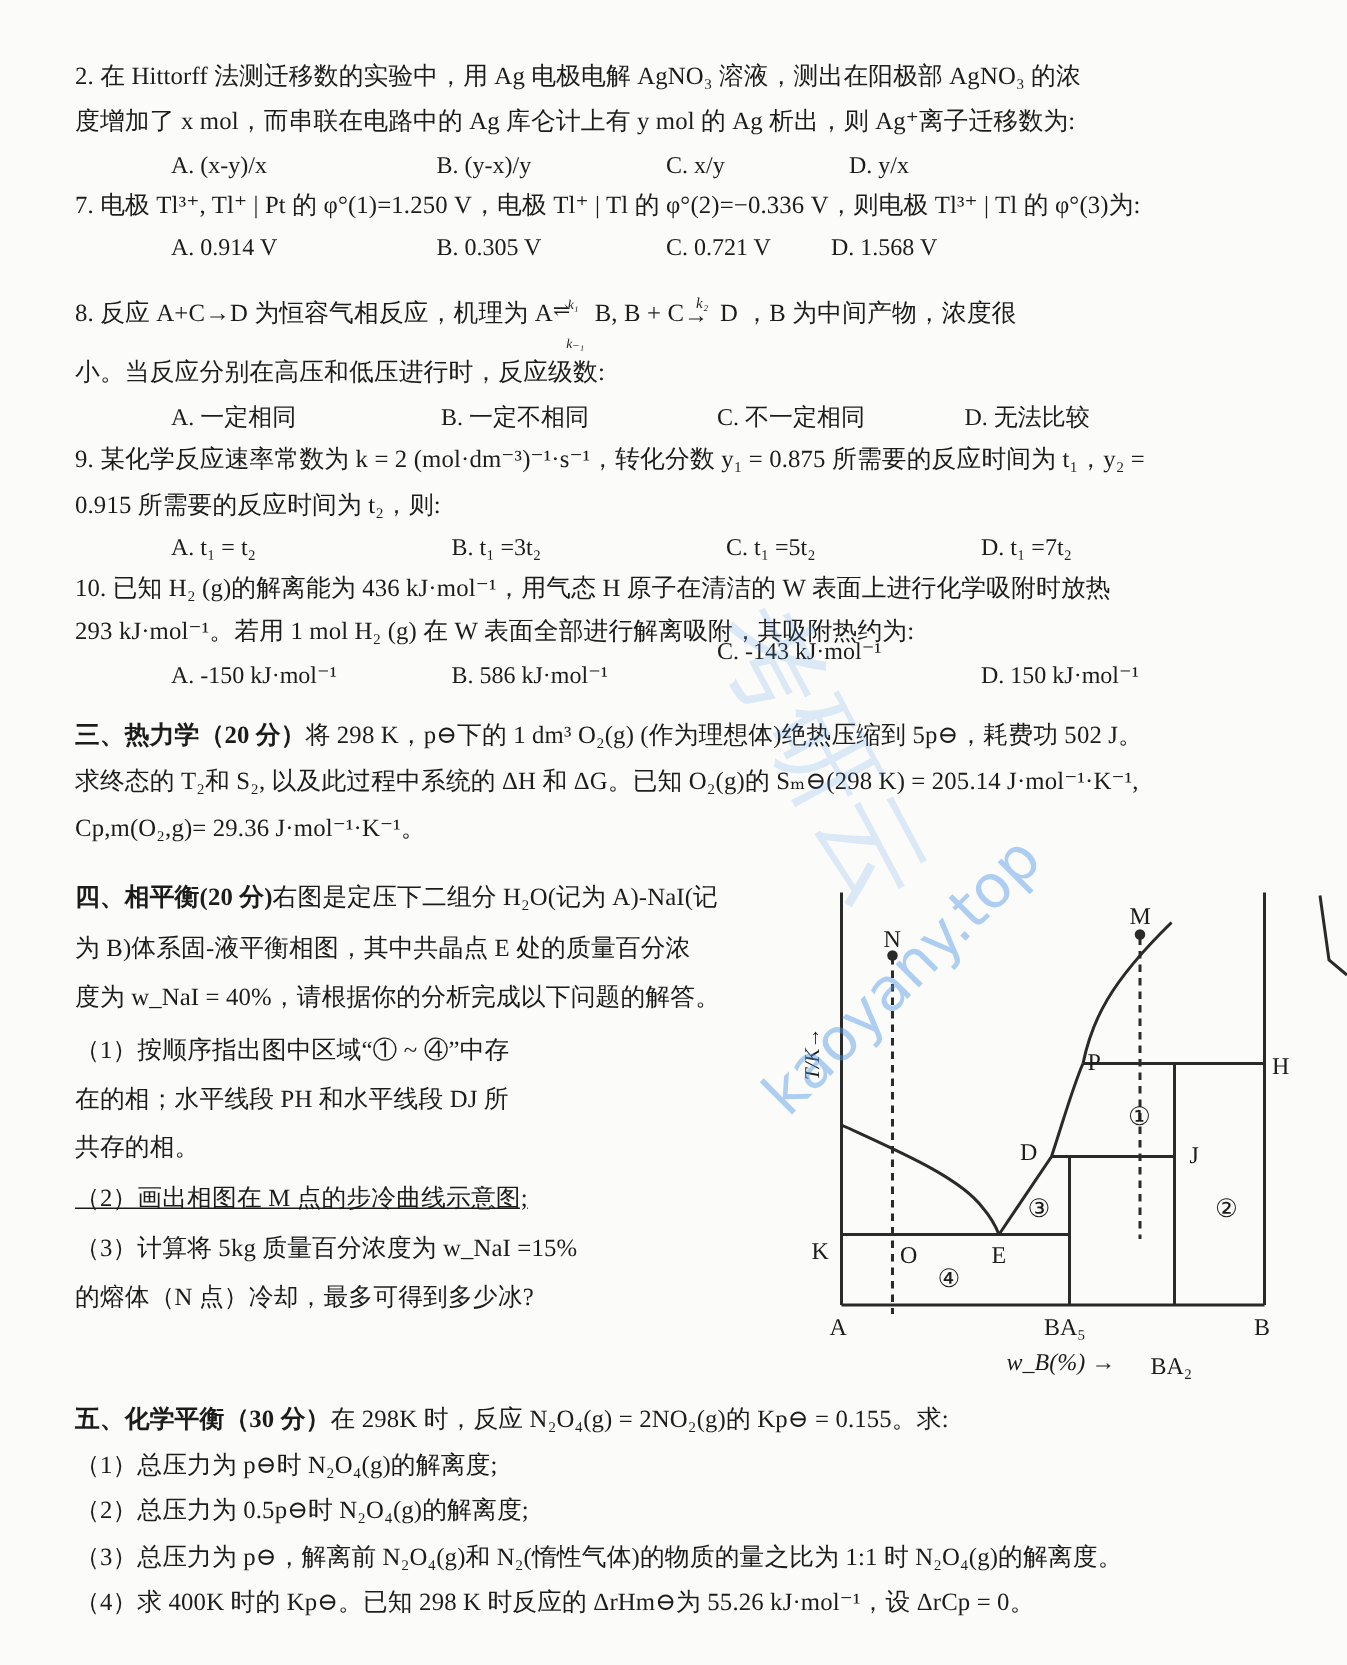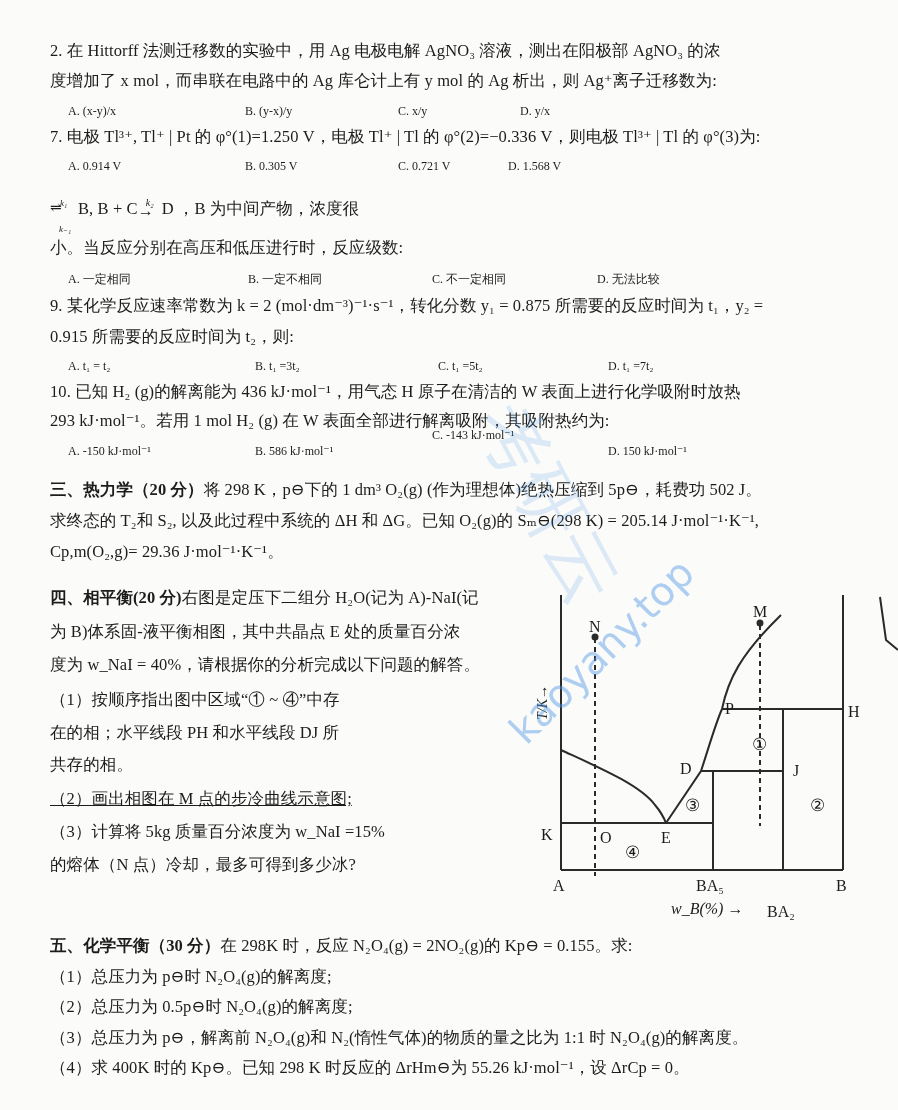--- a/index.html
+++ b/index.html
@@ -5,21 +5,21 @@
   html, body { margin:0; padding:0; }
   body {
     width:898px; height:1110px; position:relative; overflow:hidden;
     background:#fbfbf9; color:#1c1c1c;
     font-family:"Liberation Serif","DejaVu Serif",serif;
   }
   .line {
     position:absolute; left:50px; white-space:nowrap;
     font-size:16.5px; line-height:22px; letter-spacing:0.1px;
   }
-  .opt { position:absolute; white-space:nowrap; font-size:12px; line-height:22px; }
+  .opt { position:absolute; white-space:nowrap; font-size:16px; line-height:22px;margin-left:46px; }
   .bold { font-weight:bold; }
   .diagram { position:absolute; left:0; top:0; width:898px; height:1110px; pointer-events:none; }
   .dlabel { position:absolute; font-size:16px; line-height:18px; white-space:nowrap; }
   .watermark {
     position:absolute; color:rgba(80,150,230,0.45); font-family:"DejaVu Sans",sans-serif;
     font-size:44px; transform-origin:left top; white-space:nowrap; pointer-events:none;
   }
 </style>
 </head>
 <body>
@@ -31,21 +31,21 @@
 <div class="opt" style="left:398px;top:100px;">C.  x/y</div>
 <div class="opt" style="left:520px;top:100px;">D.  y/x</div>
 
 <div class="line" style="top:126px;">7. 电极 Tl³⁺, Tl⁺ | Pt 的 φ°(1)=1.250 V，电极 Tl⁺ | Tl 的 φ°(2)=−0.336 V，则电极 Tl³⁺ | Tl 的 φ°(3)为:</div>
 <div class="opt" style="left:68px;top:155px;">A. 0.914 V</div>
 <div class="opt" style="left:245px;top:155px;">B. 0.305 V</div>
 <div class="opt" style="left:398px;top:155px;">C. 0.721 V</div>
 <div class="opt" style="left:508px;top:155px;">D. 1.568 V</div>
 
 <div class="line" style="top:198px;">
-  <span style="display:inline-block;position:relative;width:28px;height:16px;vertical-align:middle;">
+  <span>8.  反应  A+C→D  为恒容气相反应，机理为  A</span><span style="display:inline-block;position:relative;width:28px;height:16px;vertical-align:middle;">
     <span style="position:absolute;left:10px;top:-10px;font-size:9px;font-style:italic;">k₁</span>
     <span style="position:absolute;left:0;top:3px;font-size:14px;line-height:6px;">⇌</span>
     <span style="position:absolute;left:9px;top:16px;font-size:9px;font-style:italic;">k₋₁</span>
   </span><span>B,  B + C</span><span style="display:inline-block;position:relative;width:24px;height:16px;vertical-align:middle;">
     <span style="position:absolute;left:8px;top:-10px;font-size:10px;font-style:italic;">k₂</span>
     <span style="position:absolute;left:0;top:-2px;font-size:16px;">→</span>
   </span><span>D ，B 为中间产物，浓度很</span>
 </div>
 <div class="line" style="top:237px;">小。当反应分别在高压和低压进行时，反应级数:</div>
 <div class="opt" style="left:68px;top:268px;">A. 一定相同</div>

